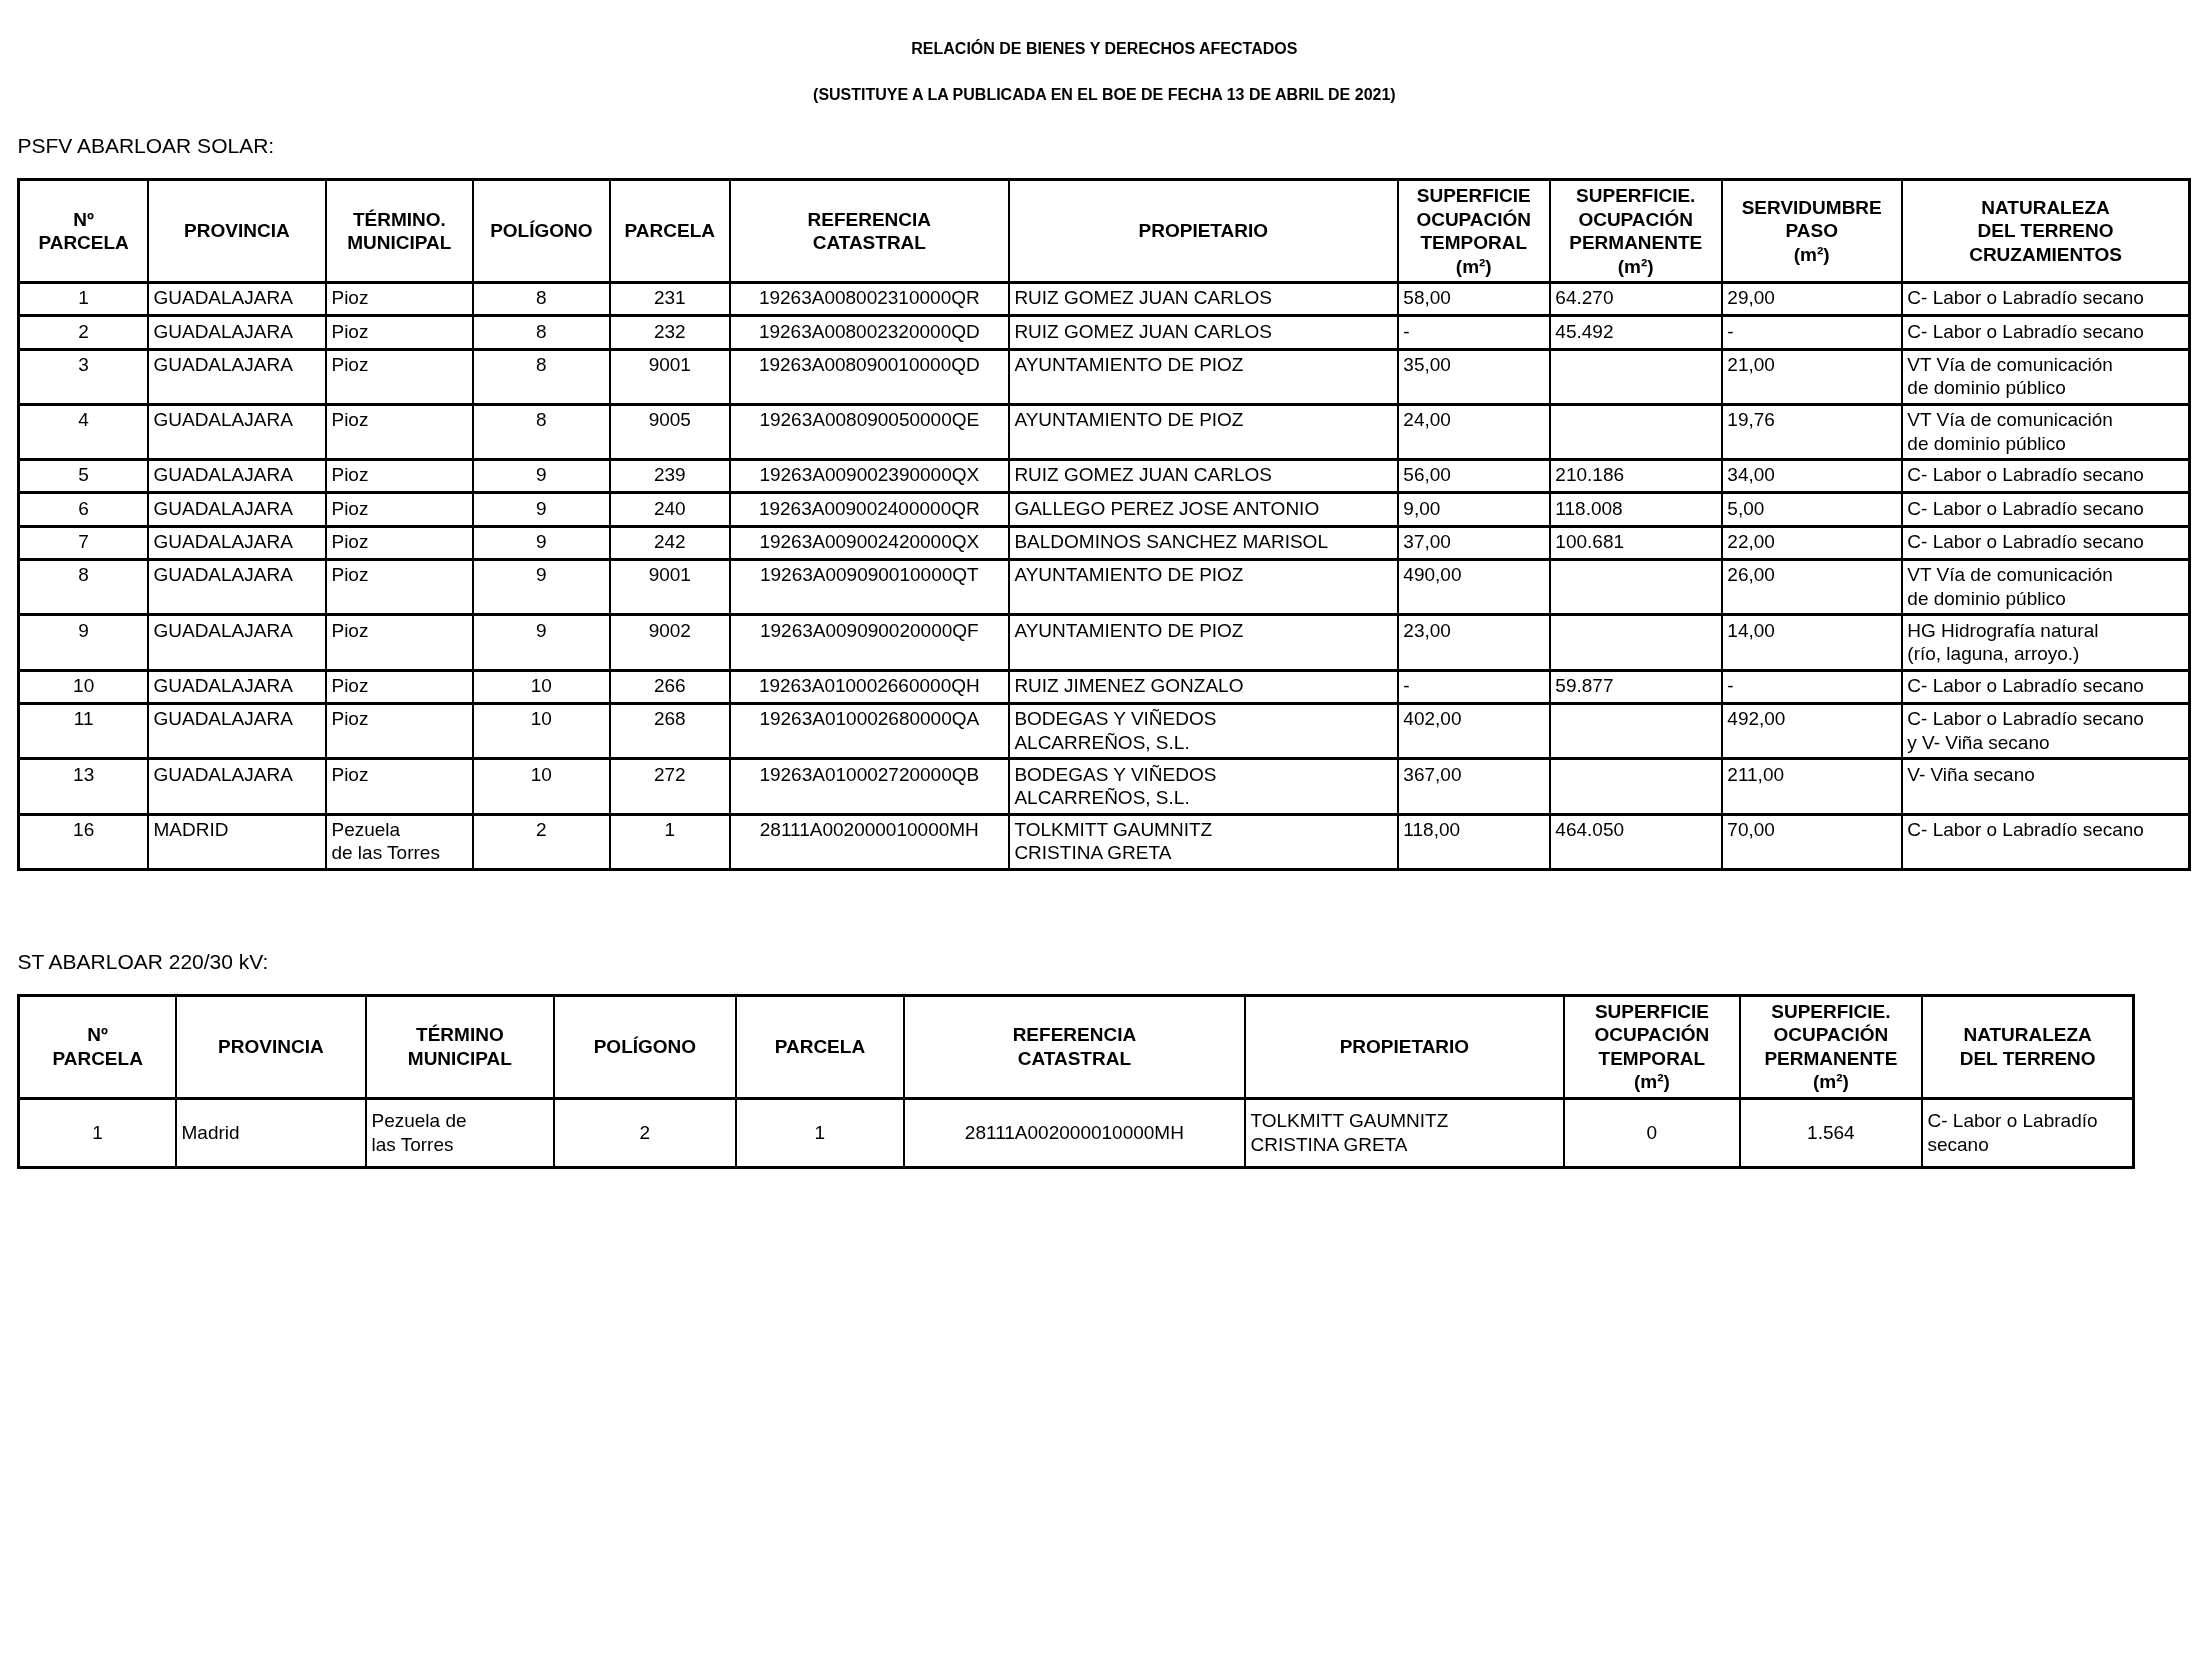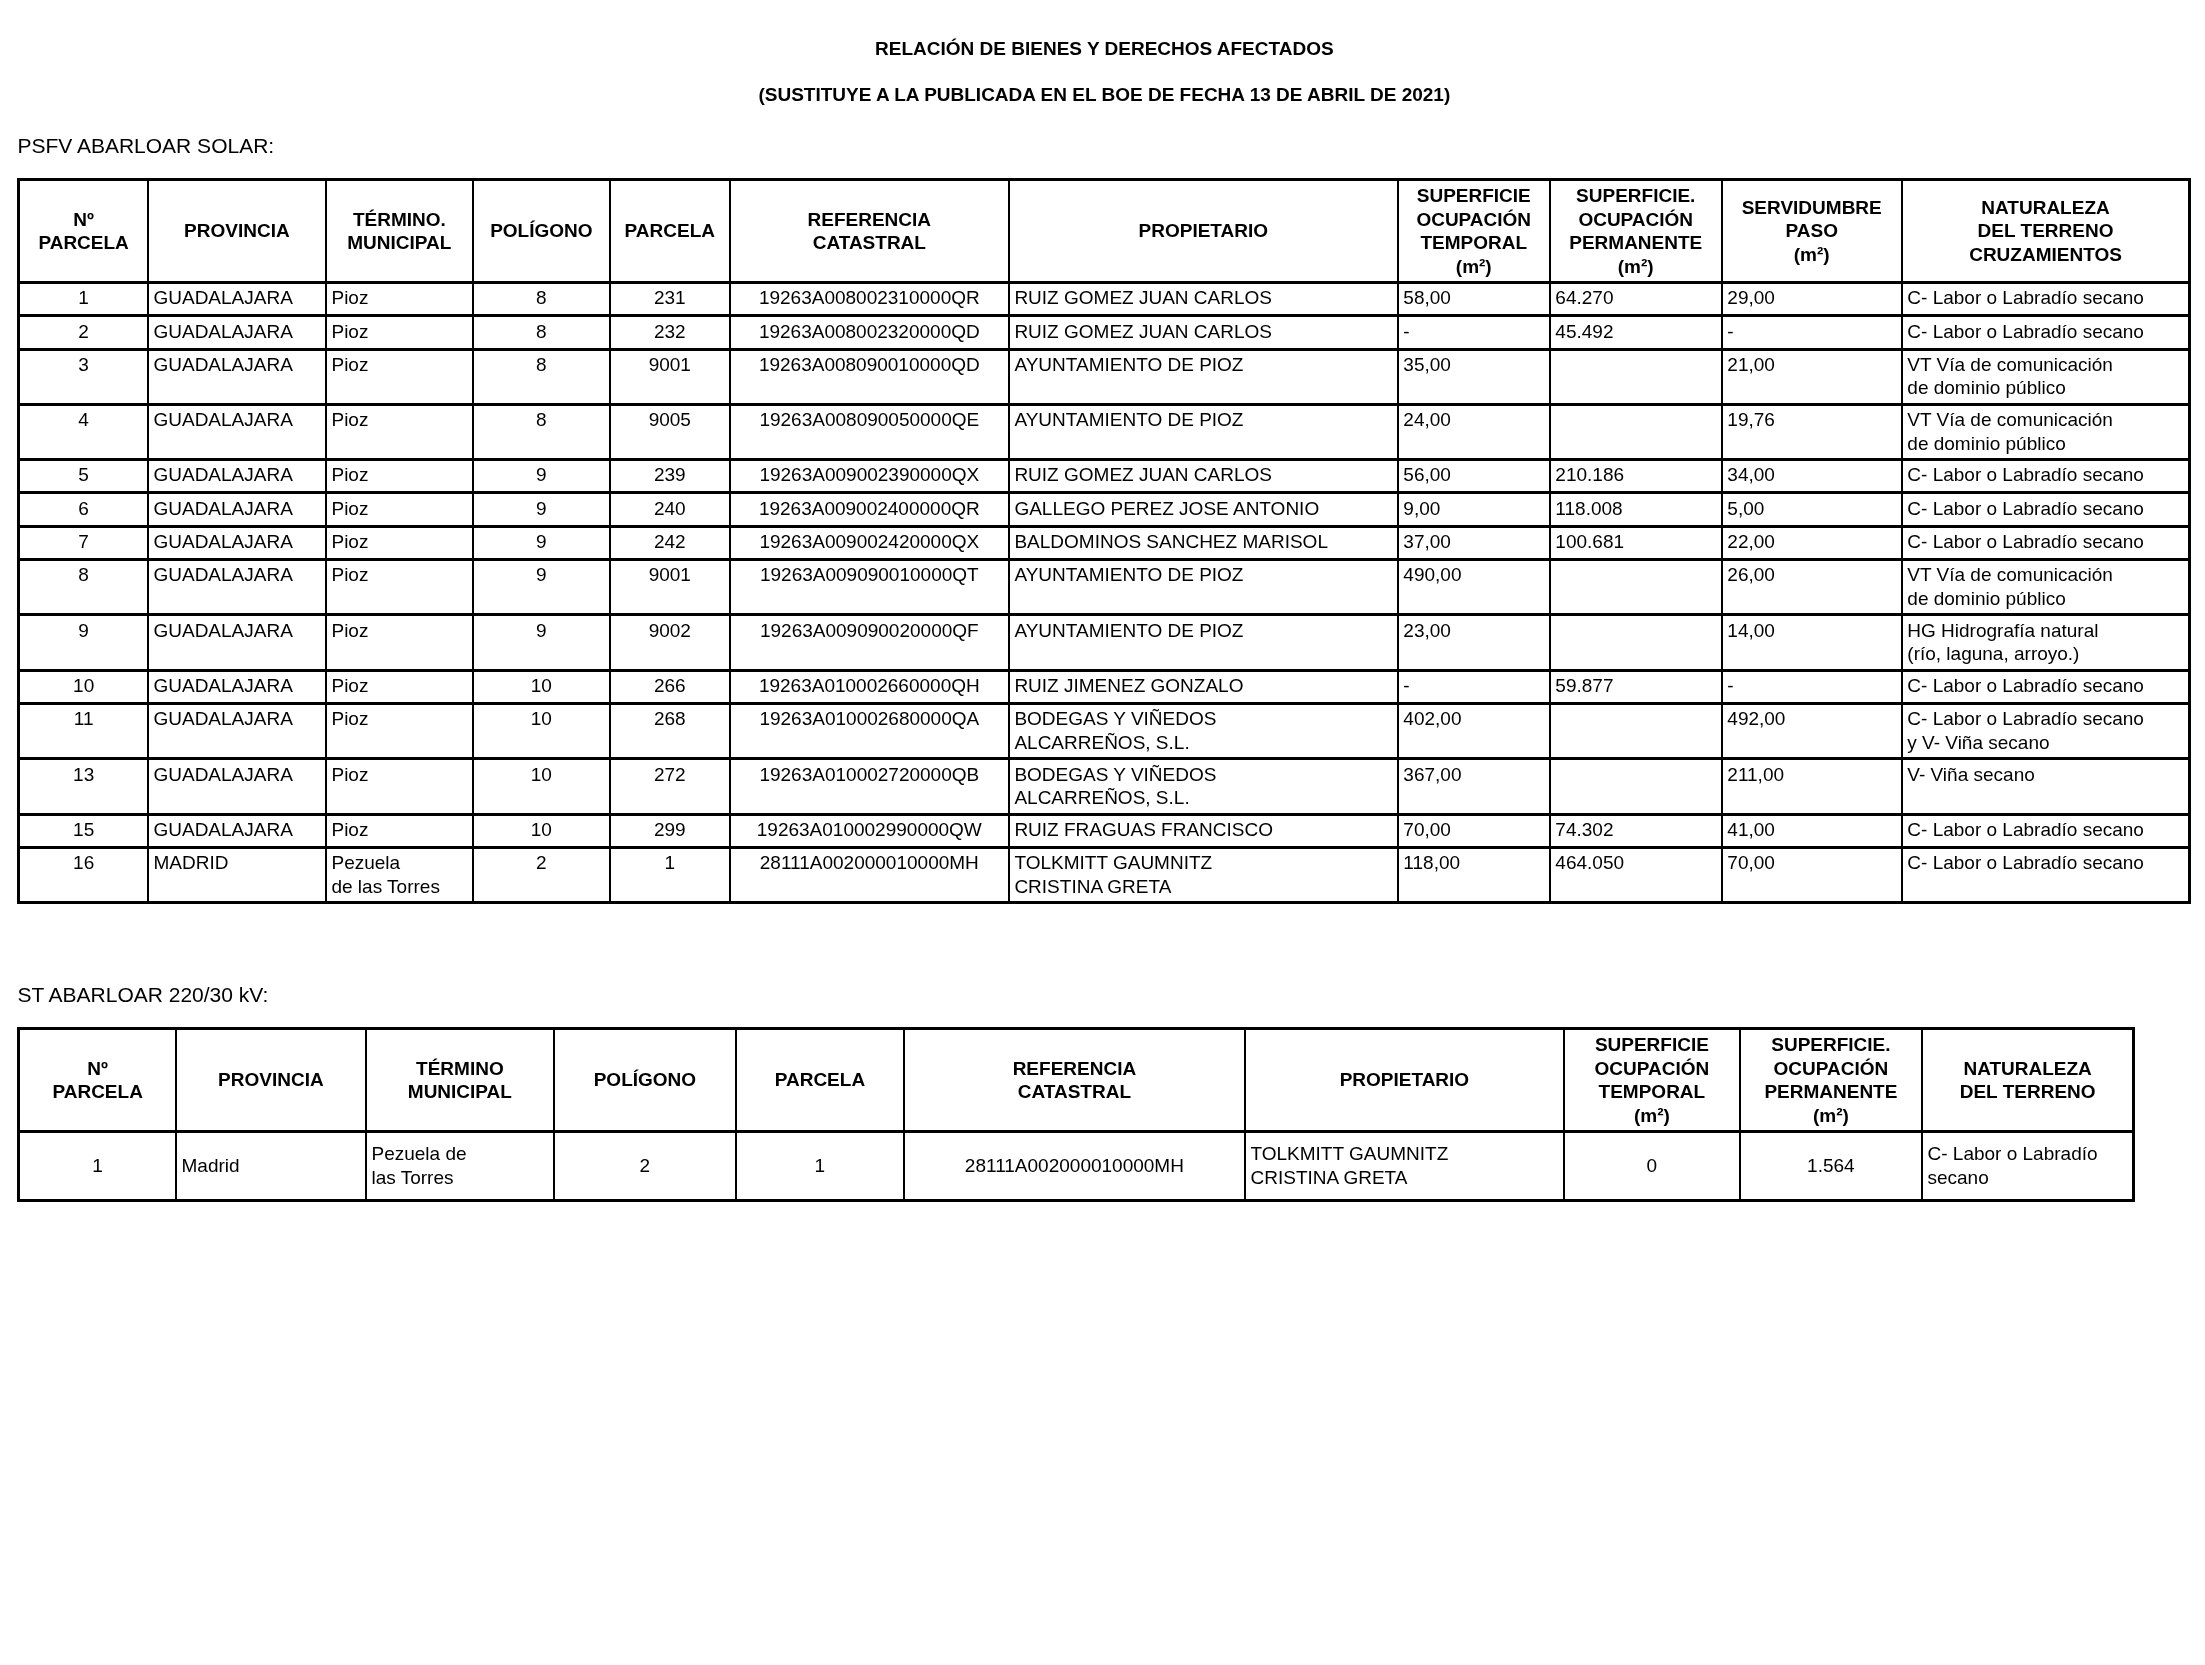--- a/index.html
+++ b/index.html
@@ -15,21 +15,21 @@
     font-size: 19px;
     overflow: hidden;
     box-sizing: border-box;
   }
   .doc {
     padding: 36px 13.7px 0 17.4px;
   }
   .title {
     text-align: center;
     font-weight: bold;
-    font-size: 19px;
+    font-size: 16px;
     line-height: 26px;
   }
   .subtitle {
     margin-top: 20px;
   }
   .sec-label {
     font-weight: normal;
     font-size: 21px;
     line-height: 24px;
     margin-top: 26px;
@@ -292,33 +292,20 @@
           <td class="ac">19263A010002720000QB</td>
           <td class="al">BODEGAS Y VIÑEDOS
 ALCARREÑOS, S.L.</td>
           <td class="ar">367,00</td>
           <td class="ar"></td>
           <td class="ar">211,00</td>
           <td class="al">V- Viña secano</td>
         </tr>
 
 
-        <tr>
-          <td class="ac">15</td>
-          <td class="al">GUADALAJARA</td>
-          <td class="al">Pioz</td>
-          <td class="ac">10</td>
-          <td class="ac">299</td>
-          <td class="ac">19263A010002990000QW</td>
-          <td class="al">RUIZ FRAGUAS FRANCISCO</td>
-          <td class="ar">70,00</td>
-          <td class="ar">74.302</td>
-          <td class="ar">41,00</td>
-          <td class="al">C- Labor o Labradío secano</td>
-        </tr>
 
         <tr>
           <td class="ac">16</td>
           <td class="al">MADRID</td>
           <td class="al">Pezuela
 de las Torres</td>
           <td class="ac">2</td>
           <td class="ac">1</td>
           <td class="ac">28111A002000010000MH</td>
           <td class="al">TOLKMITT GAUMNITZ

